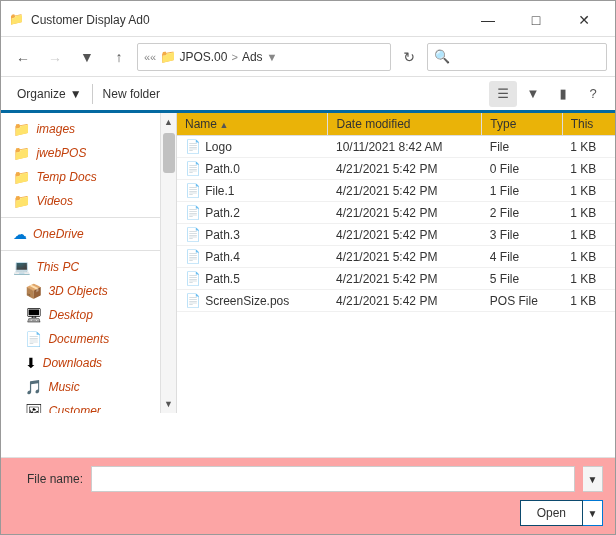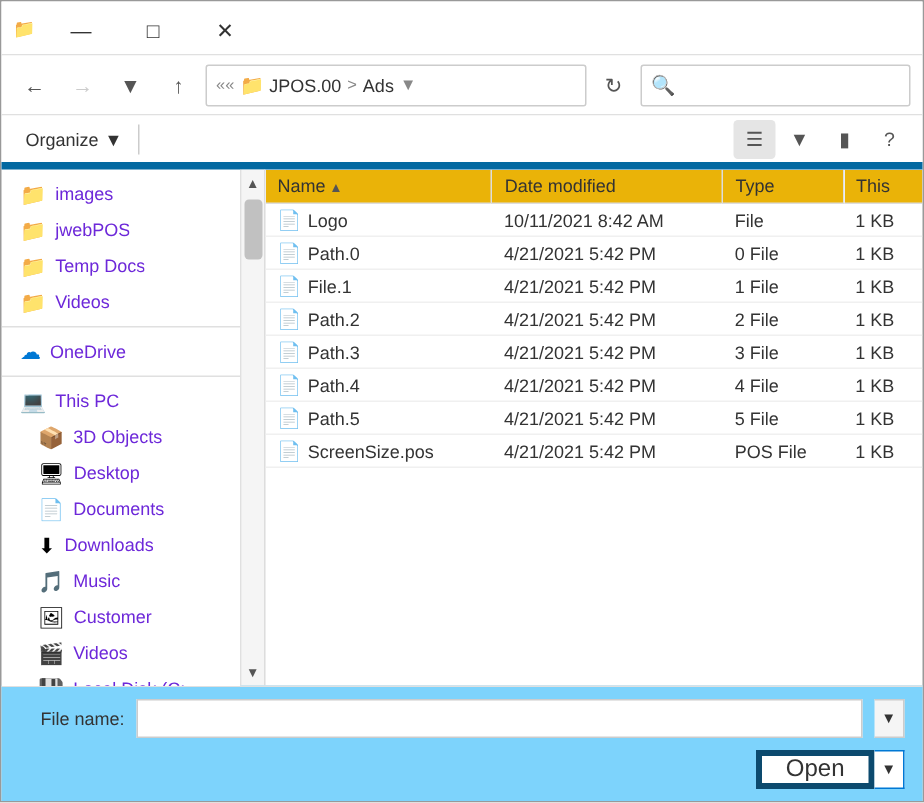--- a/index.html
+++ b/index.html
@@ -22,39 +22,39 @@
     .breadcrumb-bar { flex: 1; height: 28px; border: 1px solid #ccc; border-radius: 2px; display: flex; align-items: center; padding: 0 6px; background: #fff; gap: 4px; cursor: pointer; }
     .breadcrumb-sep { color: #888; font-size: 11px; }
     .breadcrumb-item { font-size: 12px; color: #333; display: flex; align-items: center; gap: 3px; }
     .folder-icon-sm { font-size: 13px; }
     .refresh-btn { width: 28px; height: 28px; border: none; background: transparent; cursor: pointer; border-radius: 3px; display: flex; align-items: center; justify-content: center; color: #555; font-size: 14px; }
     .search-box { height: 28px; border: 1px solid #ccc; border-radius: 2px; display: flex; align-items: center; padding: 0 6px; background: #fff; width: 180px; gap: 4px; }
     .search-box input { border: none; outline: none; font-size: 12px; width: 140px; background: transparent; color: #333; }
     .search-icon { color: #888; font-size: 13px; }
 
     
-    .toolbar { display: flex; align-items: center; padding: 4px 8px; gap: 0; border-bottom: 5px solid #0369a1; height: 36px; flex-shrink: 0; background: #fff; }
+    .toolbar { display: flex; align-items: center; padding: 4px 8px; gap: 0; border-bottom: 3px solid #0369a1; height: 36px; flex-shrink: 0; background: #fff; }
     .toolbar-btn { height: 26px; padding: 0 8px; border: none; background: transparent; cursor: pointer; border-radius: 3px; font-size: 12px; display: flex; align-items: center; gap: 4px; color: #333; }
     .toolbar-sep { width: 1px; height: 20px; background: #ccc; margin: 0 2px; }
     .view-btns { margin-left: auto; display: flex; align-items: center; gap: 2px; }
     .view-btn { width: 28px; height: 26px; border: none; background: transparent; cursor: pointer; border-radius: 3px; display: flex; align-items: center; justify-content: center; color: #555; font-size: 13px; }
     .view-btn.active { background: #e5e5e5; }
 
     
     .main-content { display: flex; flex: 1; overflow: hidden; }
 
     
     .sidebar { width: 160px; flex-shrink: 0; overflow-y: auto; border-right: 1px solid #e0e0e0; padding: 4px 0; background: #fff; position: relative; }
     .sidebar::-webkit-scrollbar { width: 8px; }
     .sidebar::-webkit-scrollbar-track { background: #f5f5f5; }
     .sidebar::-webkit-scrollbar-thumb { background: #c1c1c1; border-radius: 4px; }
 
     .sidebar-item { display: flex; align-items: center; padding: 3px 8px 3px 12px; cursor: pointer; gap: 6px; height: 24px; }
     .sidebar-item .item-icon { font-size: 14px; flex-shrink: 0; }
-    .sidebar-item .item-label { font-size: 12px; color: #6d28d9; white-space: nowrap; overflow: hidden; text-overflow: ellipsis; }
+    .sidebar-item .item-label { font-size: 12px; color: #c2410c; white-space: nowrap; overflow: hidden; text-overflow: ellipsis; font-style: italic; }
     .sidebar-divider { height: 1px; background: #e0e0e0; margin: 4px 0; }
 
     
     .scroll-handle { width: 16px; flex-shrink: 0; background: #f5f5f5; border-right: 1px solid #ddd; display: flex; flex-direction: column; align-items: center; padding: 2px 0; }
     .scroll-handle-btn { width: 14px; height: 14px; display: flex; align-items: center; justify-content: center; cursor: pointer; font-size: 9px; color: #555; }
     .scroll-track { flex: 1; position: relative; width: 14px; }
     .scroll-thumb { position: absolute; top: 4px; width: 12px; left: 1px; height: 40px; background: #c1c1c1; border-radius: 3px; cursor: pointer; }
 
     
     .file-area { flex: 1; display: flex; flex-direction: column; overflow: hidden; }
@@ -67,41 +67,42 @@
     .file-table { width: 100%; border-collapse: collapse; }
     .file-table thead tr { background: #eab308; border-bottom: 1px solid #ddd; }
     .file-table th { padding: 4px 8px; text-align: left; font-weight: normal; font-size: 12px; color: #333; cursor: pointer; user-select: none; border-right: 1px solid #ddd; white-space: nowrap; position: relative; }
     .file-table th:last-child { border-right: none; }
     .file-table th.sorted-asc::after { content: ' ▲'; font-size: 9px; color: #555; }
     .file-table td { padding: 3px 8px; font-size: 12px; color: #333; border-bottom: 1px solid #f0f0f0; white-space: nowrap; }
     .file-icon { font-size: 13px; margin-right: 4px; }
     .file-name-cell { display: flex; align-items: center; }
 
     
-    .bottom-panel { border-top: 1px solid #e0e0e0; padding: 8px 12px; flex-shrink: 0; background: #7dd3fc; }
+    .bottom-panel { border-top: 1px solid #e0e0e0; padding: 8px 12px; flex-shrink: 0; background: #fca5a5; margin-top: 44px; }
     .filename-row { display: flex; align-items: center; gap: 8px; margin-bottom: 8px; }
     .filename-label { font-size: 12px; color: #333; width: 70px; text-align: right; flex-shrink: 0; }
     .filename-input { flex: 1; height: 26px; border: 1px solid #ccc; padding: 0 6px; font-size: 12px; background: #fff; }
     .filename-dropdown-btn { width: 20px; height: 26px; border: 1px solid #ccc; border-left: none; background: #f5f5f5; cursor: pointer; display: flex; align-items: center; justify-content: center; font-size: 10px; color: #333; }
     .action-row { display: flex; justify-content: flex-end; align-items: center; gap: 4px; }
     .open-btn-group { display: flex; }
-    .open-btn { height: 26px; padding: 0 16px; border: 4px solid #0c4a6e; background: #fff; cursor: pointer; font-size: 16px; color: #333; }
+    .open-btn { height: 26px; padding: 0 16px; border: 1px solid #0c4a6e; background: #fff; cursor: pointer; font-size: 12px; color: #333; }
     .open-btn-arrow { width: 20px; height: 26px; border: 1px solid #0078d4; border-left: none; background: #fff; cursor: pointer; display: flex; align-items: center; justify-content: center; font-size: 10px; color: #333; }
     .cancel-btn { height: 26px; padding: 0 16px; border: 1px solid #ccc; background: #fff; cursor: pointer; font-size: 12px; color: #333; margin-left: 4px; }
 
     .onedrive-icon { color: #0078d4; font-size: 14px; }
     .pc-icon { font-size: 14px; }
   </style>
 </head>
 <body>
 
 <div class="window">
 
   <div class="title-bar">
     <span class="title-bar-icon">📁</span>
+    <span class="title-bar-title">Customer Display Ad0</span>
     <div class="title-bar-controls">
       <button class="title-btn">—</button>
       <button class="title-btn">□</button>
       <button class="title-btn close">✕</button>
     </div>
   </div>
 
   <div class="nav-bar">
     <button class="nav-btn">←</button>
     <button class="nav-btn disabled" disabled="">→</button>
@@ -124,20 +125,23 @@
       <span class="search-icon">🔍</span>
     </div>
   </div>
 
   <div class="toolbar">
     <button class="toolbar-btn">
       <span>Organize</span>
       <span>▼</span>
     </button>
     <div class="toolbar-sep"></div>
+    <button class="toolbar-btn">
+      <span>New folder</span>
+    </button>
     <div class="view-btns">
       <button class="view-btn active">☰</button>
       <button class="view-btn">▼</button>
       <button class="view-btn">▮</button>
       <button class="view-btn">?</button>
     </div>
   </div>
 
   <div class="main-content">
 

